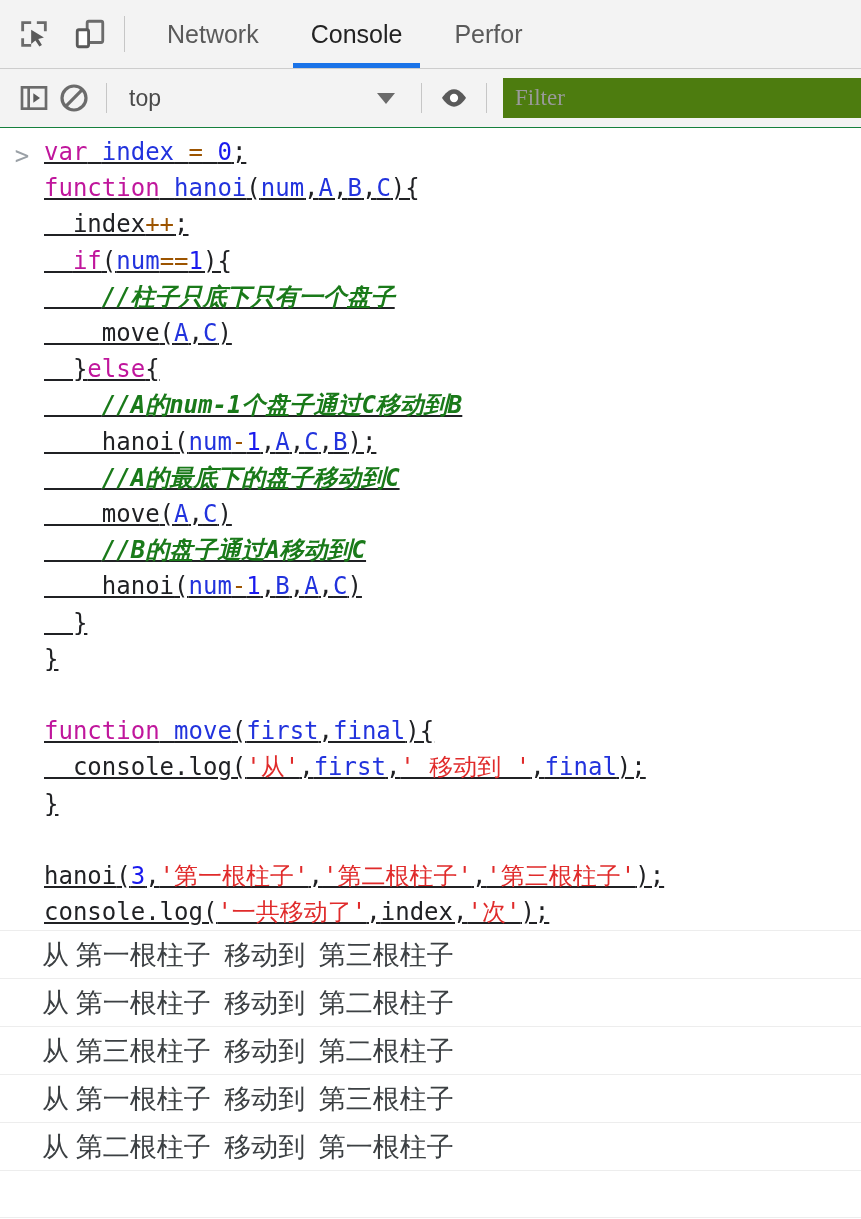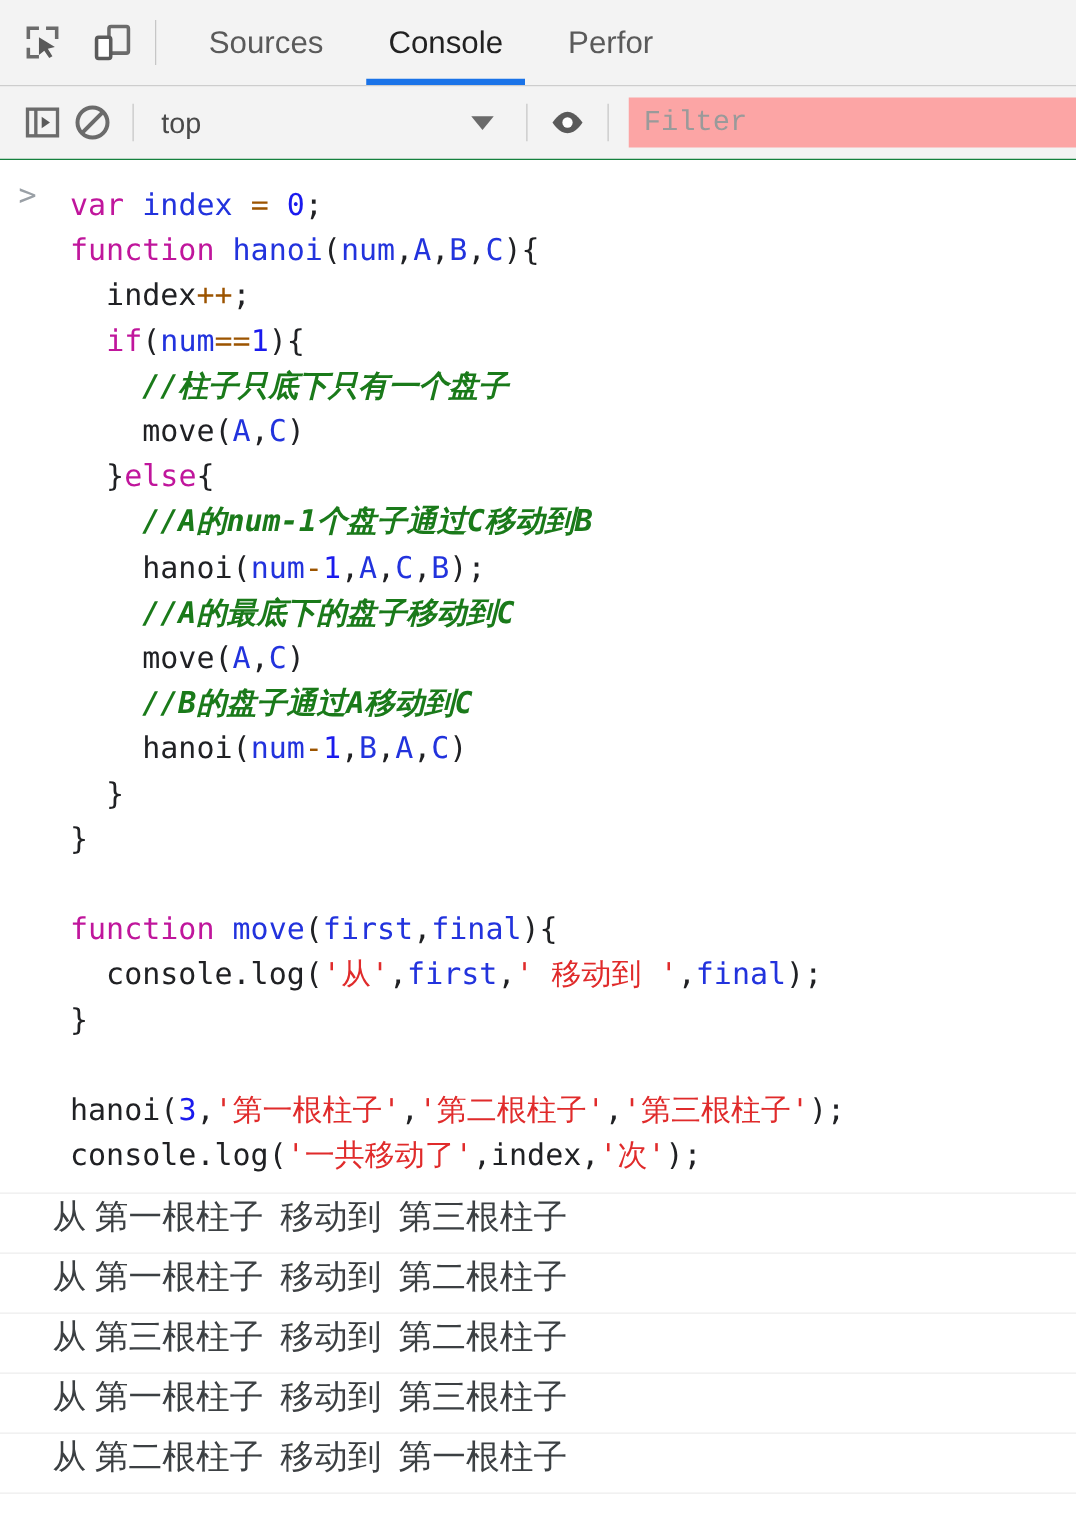--- a/index.html
+++ b/index.html
@@ -127,25 +127,25 @@
     height: 0;
     border-left: 9px solid transparent;
     border-right: 9px solid transparent;
     border-top: 11px solid #6a6a6a;
     margin-right: 14px;
   }
   .filter-input {
     flex: 1;
     min-width: 0;
     height: 40px;
-    background: #fca5a5;
+    background: #4d7c0f;
     border: none;
     outline: none;
     font-size: 23px;
-    font-family: Liberation Mono, monospace;
+    font-family: Liberation Serif, serif;
     color: #222;
     padding: 0 12px;
     margin-left: 4px;
   }
   .filter-input::placeholder { color: #9a9a9a; }
 
   
   .console-body {
     flex: 1;
     background: #ffffff;
@@ -163,43 +163,45 @@
     width: 44px;
     min-width: 44px;
     text-align: center;
     color: #9aa0a6;
     font-size: 24px;
     line-height: 36px;
     font-family: "DejaVu Sans Mono", monospace;
     padding-top: 4px;
   }
   pre.code {
-    margin: 12px;
+    margin: 0;
     padding: 0;
     font-family: "DejaVu Sans Mono", "Liberation Mono", monospace;
     font-size: 24px;
     line-height: 36.2px;
     color: #202124;
     white-space: pre;
     flex: 1;
+    text-decoration: underline;
   }
   .kw   { color: #c0169c; }            
   .fn   { color: #2233dd; }            
   .num  { color: #1a1aee; }            
   .op   { color: #9c5400; }            
   .str  { color: #e02b2b; }            
   .cmt  { color: #1a7a1a; font-style: italic; font-weight: bold; }
   .pl   { color: #202124; }            
 
   
   .out-list { display: flex; flex-direction: column; }
   .out-row {
     border-top: 1px solid #ededed;
     height: 48px;
     display: flex;
+    align-items: center;
     padding-left: 42px;
     font-family: "Liberation Serif", "DejaVu Serif", serif;
     font-size: 27px;
     color: #3c4043;
     box-sizing: border-box;
   }
   .out-row:last-child { border-bottom: 1px solid #ededed; }
   .out-seg { white-space: pre; }
 </style>
 </head>
@@ -219,21 +221,21 @@
       <div class="tb-icon">
         <svg width="34" height="34" viewBox="0 0 24 24" aria-hidden="true">
           <rect x="10" y="3" width="11" height="15" rx="1.2" fill="none" stroke="#6b6b6b" stroke-width="2"></rect>
           <rect x="3" y="9" width="8" height="12" rx="1.2" fill="#ffffff" stroke="#5a5a5a" stroke-width="2"></rect>
         </svg>
       </div>
     </div>
     <div class="tb-sep"></div>
     <div class="tabs">
       <div class="tab">
-        <span>Sources</span>
+        <span>Network</span>
       </div>
       <div class="tab active">
         <span>Console</span>
       </div>
       <div class="tab">
         <span>Perfor</span>
       </div>
     </div>
   </div>
 

